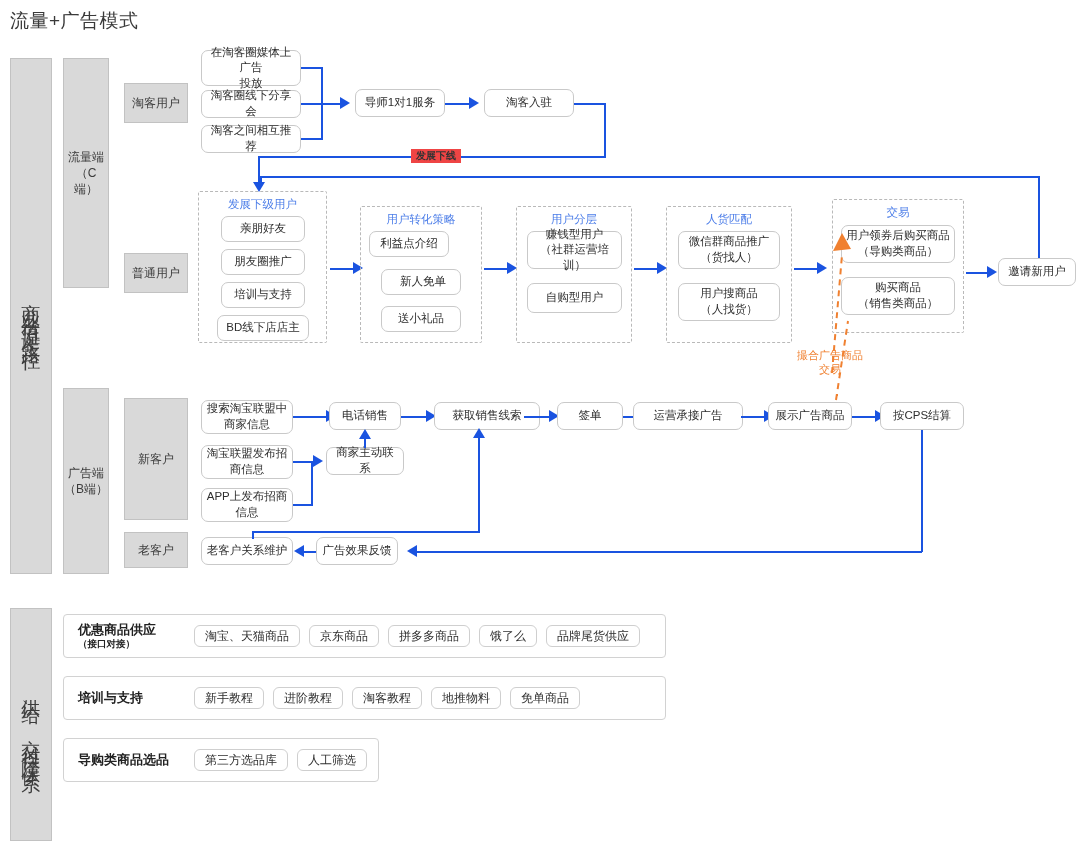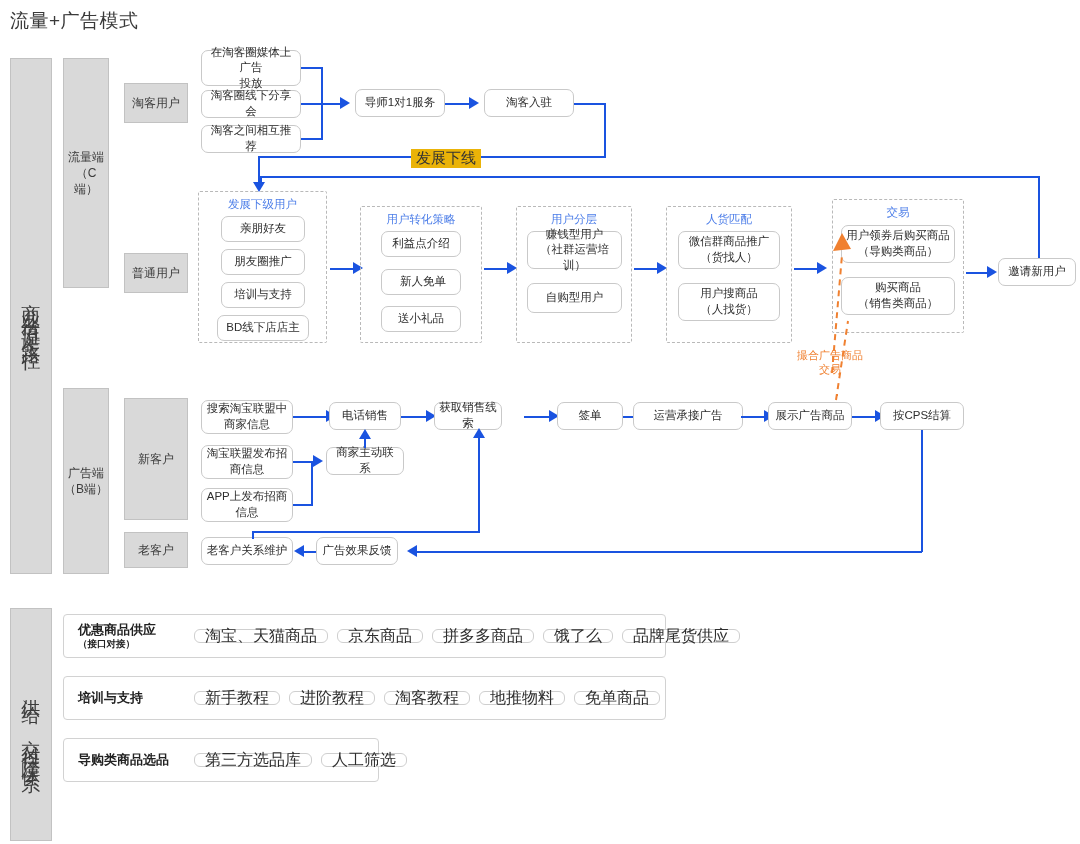--- a/index.html
+++ b/index.html
@@ -97,25 +97,26 @@
     border-left: 6px solid transparent;
     border-right: 6px solid transparent;
   }
   .arrow.up {
     border-bottom: 10px solid #1a53e0;
     border-left: 6px solid transparent;
     border-right: 6px solid transparent;
   }
   .edge-label {
     position: absolute;
-    font-size: 15px;
+    font-size: 10px;
     color: #333;
-    background: #eab308;
+    background: #ef4444;
     padding: 0 5px;
     white-space: nowrap;
+    font-weight: bold;
   }
 
   
   .orange-note {
     position: absolute;
     font-size: 11px;
     color: #f08030;
     text-align: center;
     line-height: 1.3;
     white-space: pre-line;
@@ -143,23 +144,23 @@
   }
   .supply-label .sub {
     display: block;
     font-size: 9.5px;
     font-weight: bold;
   }
   .chip {
     border: 1px solid #cfcfcf;
     border-radius: 6px;
     background: #fff;
-    font-size: 16px;
+    font-size: 12px;
     color: #2e2e2e;
-    height: 14px;
+    height: 22px;
     display: flex; align-items: center; justify-content: center;
     margin-right: 9px;
     padding: 0 10px;
     white-space: nowrap;
   }
 </style>
 </head>
 <body>
 
 <div id="root">
@@ -218,21 +219,21 @@
   <div class="node" style="left:221px; top:249px; width:84px; height:26px;">朋友圈推广</div>
   <div class="node" style="left:221px; top:282px; width:84px; height:26px;">培训与支持</div>
   <div class="node" style="left:217px; top:315px; width:92px; height:26px;">BD线下店店主</div>
 
   <div class="ln h" style="left:330px; top:268px; width:26px;"></div>
   <div class="arrow right" style="left:353px; top:262px;"></div>
 
   <div class="group" style="left:360px; top:206px; width:122px; height:137px;">
     <div class="group-title">用户转化策略</div>
   </div>
-  <div class="node" style="left:381px; top:231px; width:80px; height:26px;">利益点介绍</div>
+  <div class="node" style="left:369px; top:231px; width:80px; height:26px;">利益点介绍</div>
   <div class="node" style="left:381px; top:269px; width:80px; height:26px;padding-left:8px;">新人免单</div>
   <div class="node" style="left:381px; top:306px; width:80px; height:26px;">送小礼品</div>
 
   <div class="ln h" style="left:484px; top:268px; width:26px;"></div>
   <div class="arrow right" style="left:507px; top:262px;"></div>
 
   <div class="group" style="left:516px; top:206px; width:116px; height:137px;">
     <div class="group-title">用户分层</div>
   </div>
   <div class="node" style="left:527px; top:231px; width:95px; height:38px;">赚钱型用户
@@ -293,21 +294,21 @@
   <div class="arrow right" style="left:313px; top:455px;"></div>
 
   <div class="node" style="left:326px; top:447px; width:78px; height:28px;">商家主动联系</div>
 
   <div class="ln v" style="left:364px; top:436px; height:12px;"></div>
   <div class="arrow up" style="left:359px; top:429px;"></div>
 
   <div class="ln h" style="left:401px; top:416px; width:28px;"></div>
   <div class="arrow right" style="left:426px; top:410px;"></div>
 
-  <div class="node" style="left:434px; top:402px; width:68px; height:28px;">获取销售线索</div>
+  <div class="node" style="left:434px; top:402px; width:106px; height:28px;">获取销售线索</div>
 
   <div class="ln h" style="left:524px; top:416px; width:28px;"></div>
   <div class="arrow right" style="left:549px; top:410px;"></div>
 
   <div class="node" style="left:557px; top:402px; width:66px; height:28px;">签单</div>
 
   <div class="ln h" style="left:623px; top:416px; width:28px;"></div>
   <div class="arrow right" style="left:648px; top:410px;"></div>
 
   <div class="node" style="left:633px; top:402px; width:110px; height:28px;">运营承接广告</div>

